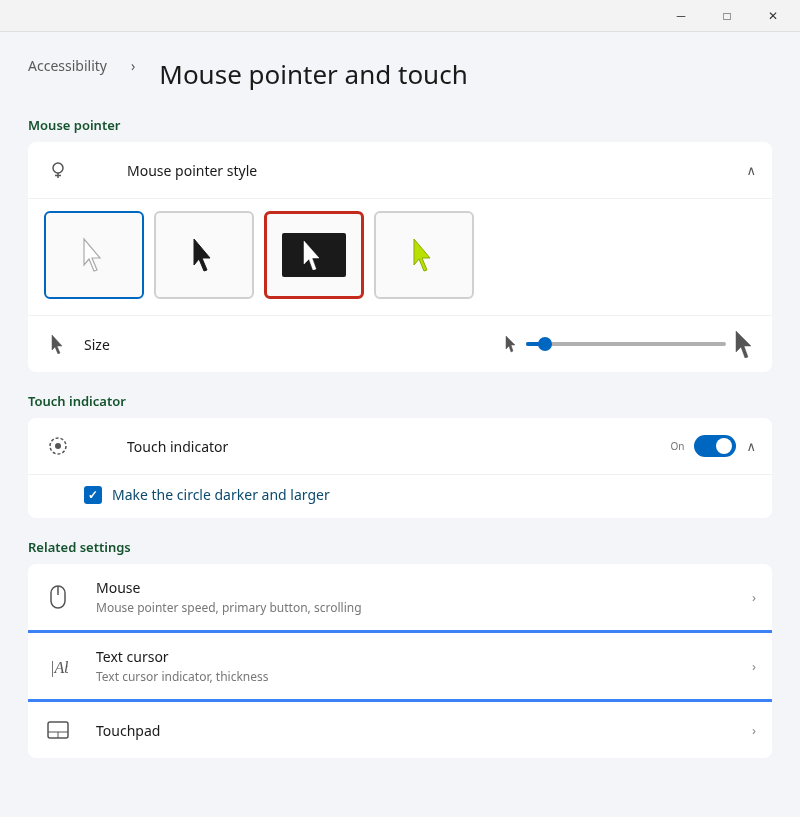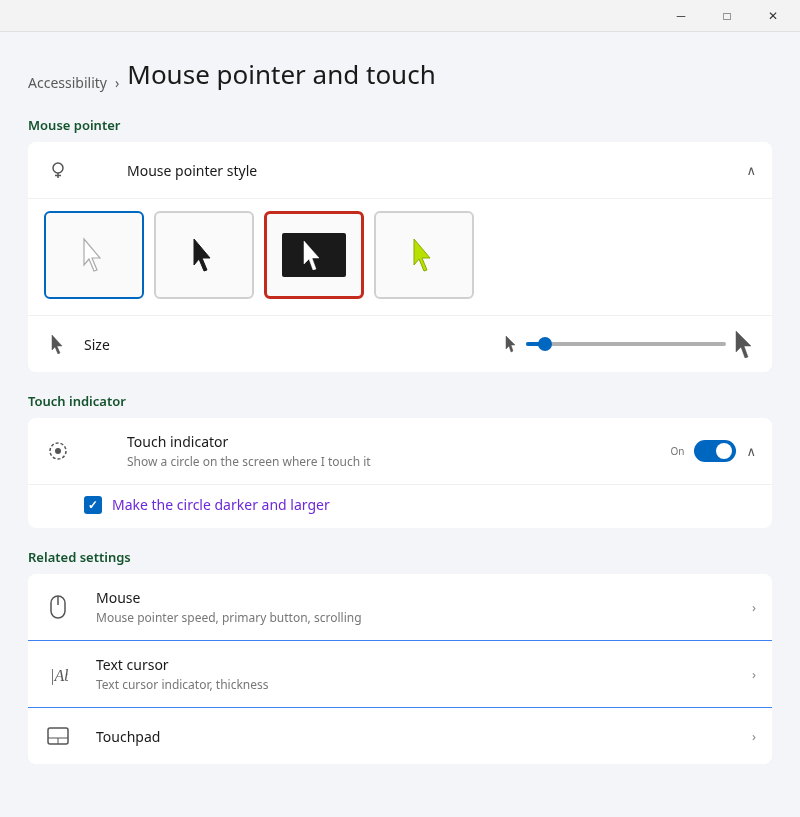--- a/index.html
+++ b/index.html
@@ -39,22 +39,22 @@
     .main {
       background: #f3f5f8;
       padding: 24px 28px 24px 28px;
       height: calc(817px - 32px);
       overflow-y: auto;
     }
 
     
     .header {
       display: flex;
-      align-items: flex-end;
-      gap: 8px;
+      align-items: flex-start;
+      gap: 24px;
       margin-bottom: 24px;
     }
     .breadcrumb-text {
       font-size: 14px;
       color: #5a5a5a;
     }
     .breadcrumb-sep {
       font-size: 14px;
       color: #5a5a5a;
     }
@@ -240,29 +240,29 @@
       flex-shrink: 0;
       cursor: pointer;
     }
     .checkbox-check {
       color: white;
       font-size: 12px;
       font-weight: bold;
     }
     .checkbox-label {
       font-size: 14px;
-      color: #6d28d9;
+      color: #0c4a6e;
     }
 
     
     .settings-row {
       display: flex;
       align-items: center;
       padding: 14px 16px;
-      border-bottom: 1px solid #3b82f6;
+      border-bottom: 3px solid #3b82f6;
       cursor: pointer;
     }
     .settings-row:last-child { border-bottom: none; }
 
     .settings-row-text { flex: 1; margin-left: 12px; }
 
     .chevron-right {
       color: #888;
       font-size: 13px;
     }
@@ -381,21 +381,20 @@
 
     <div class="card-row">
       <div class="row-icon">
         <svg width="22" height="22" viewBox="0 0 22 22" fill="none">
           <circle cx="11" cy="11" r="8" stroke="#555" stroke-width="1.5" fill="none" stroke-dasharray="3 2"></circle>
           <circle cx="11" cy="11" r="3" fill="#555"></circle>
         </svg>
       </div>
       <div style="flex:1">
         <div class="row-title">Touch indicator</div>
-        <div class="row-subtitle">Show a circle on the screen where I touch it</div>
       </div>
       <div class="row-right">
         <span class="toggle-label">On</span>
         <div class="toggle">
           <div class="toggle-thumb"></div>
         </div>
         <span class="chevron">∧</span>
       </div>
     </div>
 

